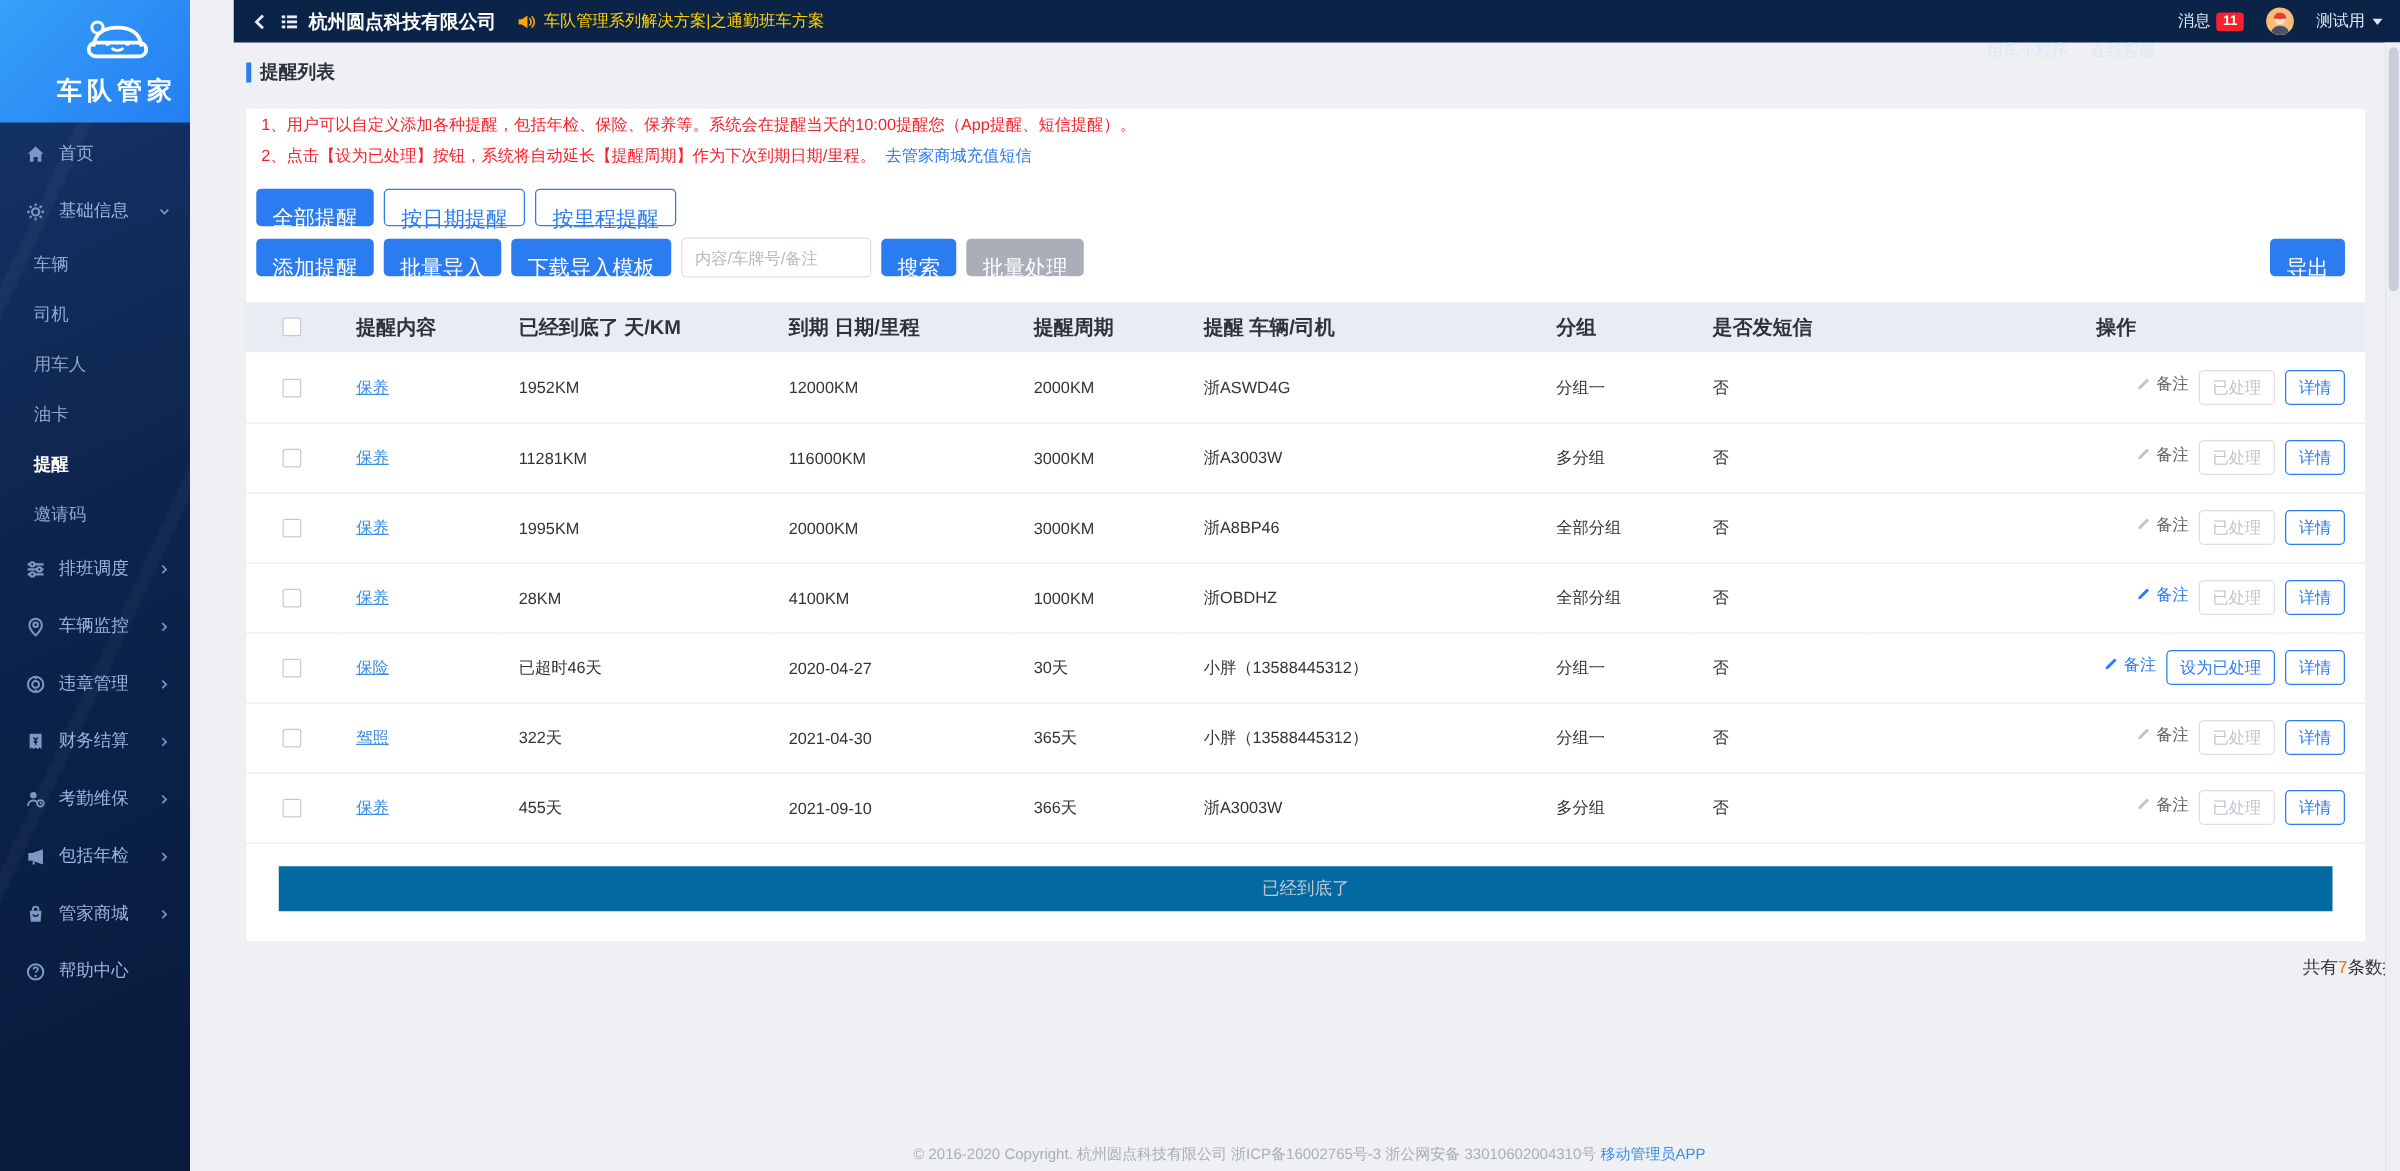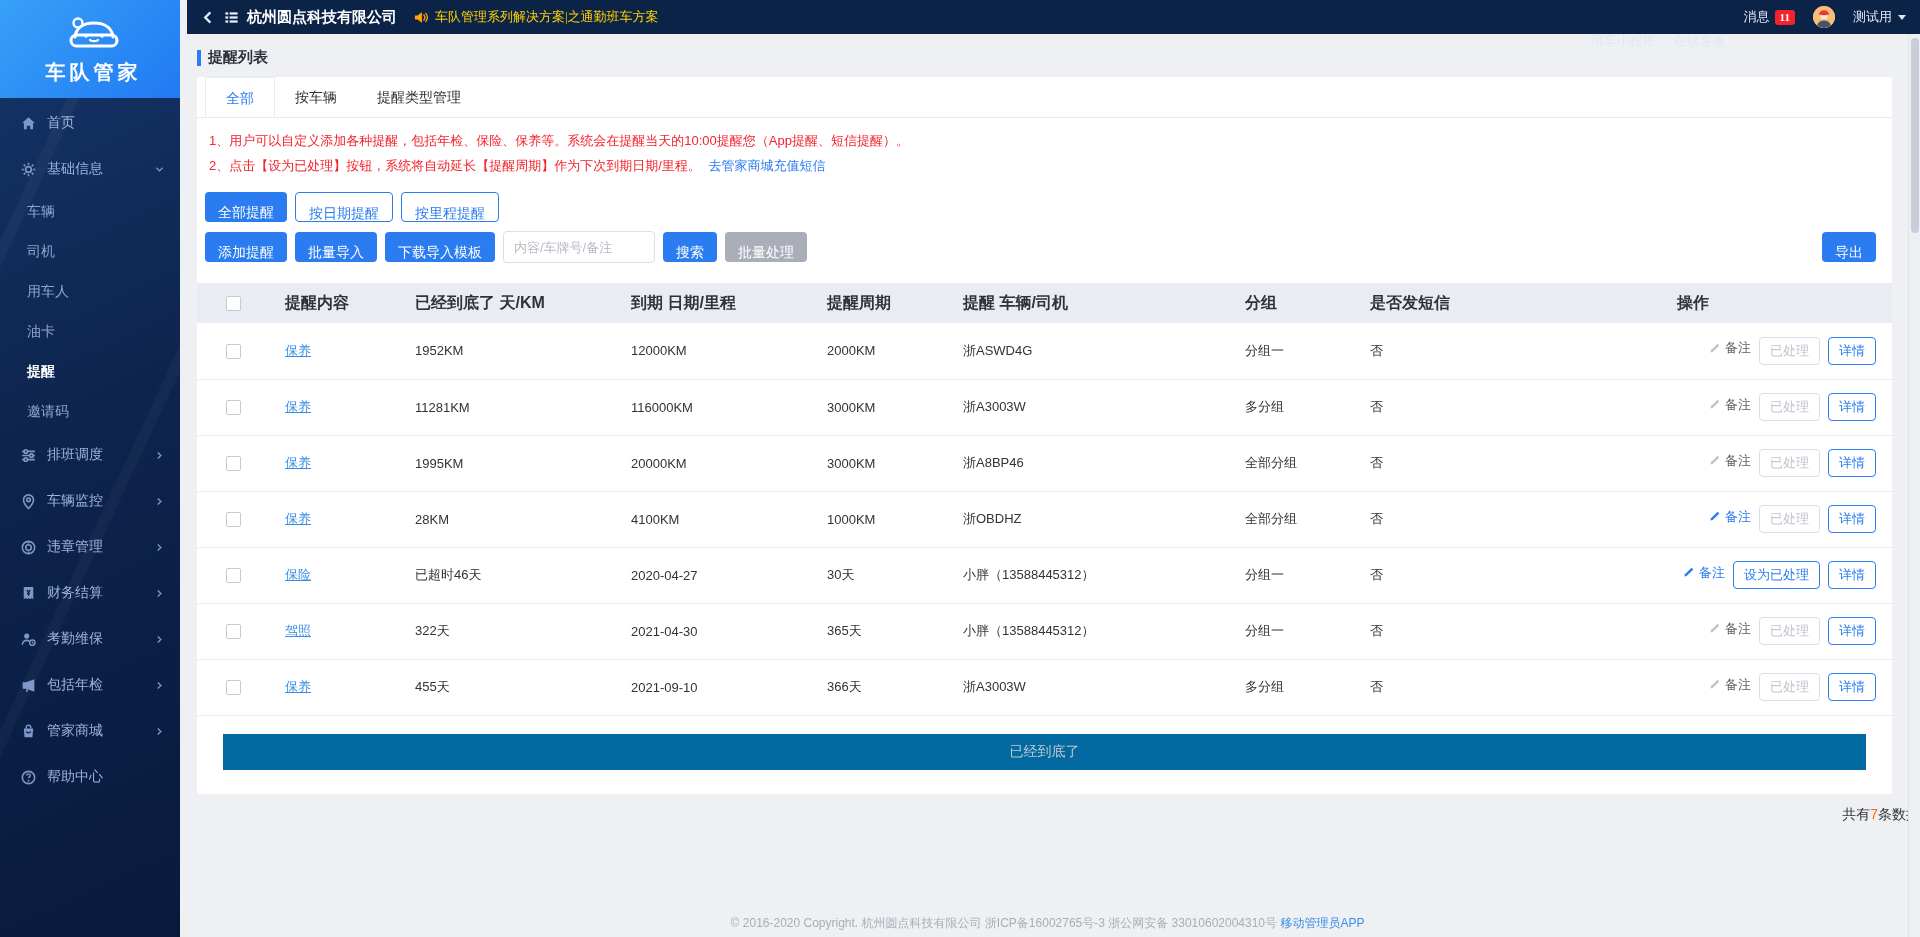--- a/index.html
+++ b/index.html
@@ -1,38 +1,38 @@
 <!DOCTYPE html>
 <html><head>
 <meta charset="utf-8">
 <style>
   * { margin:0; padding:0; box-sizing:border-box; }
   html,body { width:1920px; height:937px; overflow:hidden; font-family:"Liberation Sans","DejaVu Sans",sans-serif; background:#eef0f4; }
 
   
-  .sidebar { position:absolute; left:0; top:0; width:180px; height:937px;
+  .sidebar { position:absolute; left:0; top:0; width:152px; height:937px;
     background:linear-gradient(155deg,#16356b 0%,#0d244d 45%,#081a3c 100%); z-index:5; overflow:hidden;}
   .sidebar::before { content:""; position:absolute; inset:0;
     background:linear-gradient(115deg,transparent 18%,rgba(255,255,255,.035) 18.5% 20%,transparent 20.5% 55%,rgba(255,255,255,.03) 55.5% 57%,transparent 57.5%); }
   .logo { position:relative; width:187px; height:98px; background:linear-gradient(135deg,#37a0f7 0%,#2079f3 100%);
     display:flex; flex-direction:column; align-items:center; justify-content:center; gap:4px; }
   .logo-text { color:#fff; font-size:20px; font-weight:bold; letter-spacing:4px; }
   .nav { position:relative; padding-top:2px; }
   .nav-item { height:46px; display:flex; align-items:center; padding:0 16px 0 20px; color:#9db3dc; font-size:14px; cursor:pointer; }
   .nav-item .ic { width:17px; height:17px; margin-right:10px; color:#7e97c6; flex:0 0 auto; }
   .nav-item .lbl { flex:1; }
   .sub-item { height:40px; display:flex; align-items:center; padding-left:27px; color:#8fa5cf; font-size:14px; cursor:pointer; }
   .sub-item.active { color:#ffffff; font-weight:bold; }
   .chev { width:10px; height:10px; color:#7e97c6; }
   .chev svg { display:block; }
   .chev.down svg { transform:rotate(90deg); }
 
   
   .topbar { position:absolute; left:187px; top:0; right:0; height:34px; background:#0c2348;
-    display:flex; align-items:center; padding:0 14px 0 14px; color:#dfe7f5; font-size:13px; z-index:4;font-family:Liberation Serif, serif; }
+    display:flex; align-items:center; padding:0 14px 0 14px; color:#dfe7f5; font-size:13px; z-index:4; }
   .tb-ic { width:15px; height:15px; color:#e8eefc; margin-right:8px; }
   .tb-company { color:#ffffff; font-weight:bold; font-size:15px; margin-right:16px; }
   .tb-speaker { width:16px; height:15px; margin-right:6px; }
   .tb-news { color:#ffd100; font-size:13px; }
   .tb-right { margin-left:auto; display:flex; align-items:center; gap:18px; }
   .tb-link { cursor:pointer;margin-top:48px; }
   .tb-msg { display:flex; align-items:center; gap:5px; cursor:pointer; }
   .badge { background:#f5222d; color:#fff; font-size:11px; line-height:15px; padding:0 5px; border-radius:3px; font-weight:bold;}
   .avatar { width:22px; height:22px; border-radius:50%; overflow:hidden; background:#f8bd77; }
   .tb-user { display:flex; align-items:center; gap:6px; cursor:pointer; }
@@ -49,21 +49,21 @@
   .tabs { display:flex; border-bottom:1px solid #e6e9ef; padding-left:8px; }
   .tab { height:40px; line-height:40px; padding:0 20px; font-size:14px; color:#303133; cursor:pointer; }
   .tab.active { color:#2b7cf0; background:#fff; border:1px solid #e6e9ef; border-bottom:1px solid #fff; margin-bottom:-1px; border-radius:2px 2px 0 0; }
 
   .notices { margin:10px 0 0 12px; }
   .notice-line { color:#f5222d; font-size:13px; line-height:25px; }
   .notice-link { color:#2b7cf0; cursor:pointer; margin-left:4px; }
 
   .filter-row { display:flex; gap:8px; margin:14px 0 0 8px; }
   .toolbar { display:flex; align-items:center; gap:8px; margin:9px 16px 0 8px; }
-  .btn { height:30px; padding:12px 13px; font-size:14px; border-radius:4px; border:none; cursor:pointer; font-family:inherit; }
+  .btn { height:30px; padding:12px 13px; font-size:17px; border-radius:4px; border:none; cursor:pointer; font-family:inherit; }
   .btn-primary { background:#2b7cf0; color:#fff; }
   .btn-outline { background:#fff; border:1px solid #2b7cf0; color:#2b7cf0; }
   .btn-gray { background:#a9aeb8; color:#fff; }
   .search-input { width:152px; height:32px; border:1px solid #dcdfe6; border-radius:4px; padding:0 10px; font-size:13px; color:#c2410c; font-family:inherit; }
   .search-input::placeholder { color:#b4bac3; }
   .export { margin-left:auto; }
 
   table { border-collapse:collapse; table-layout:fixed; width:1695px; margin-top:20px; }
   thead tr { background:#e9ecf2; height:40px; }
   th { font-size:16px; color:#2f3338; font-weight:bold; text-align:left; padding-left:16px; }
@@ -306,25 +306,20 @@
   </div>
 </header>
 
 <div class="main">
   <div class="page-title-row">
     <span class="title-bar"></span>
     <span class="page-title">提醒列表</span>
   </div>
 
   <div class="card">
-    <div class="tabs">
-      <div class="tab active">全部</div>
-      <div class="tab">按车辆</div>
-      <div class="tab">提醒类型管理</div>
-    </div>
 
     <div class="notices">
       <div class="notice-line">1、用户可以自定义添加各种提醒，包括年检、保险、保养等。系统会在提醒当天的10:00提醒您（App提醒、短信提醒）。</div>
       <div class="notice-line">
         <span>2、点击【设为已处理】按钮，系统将自动延长【提醒周期】作为下次到期日期/里程。</span>
         <span class="notice-link">去管家商城充值短信</span>
       </div>
     </div>
 
     <div class="filter-row">

